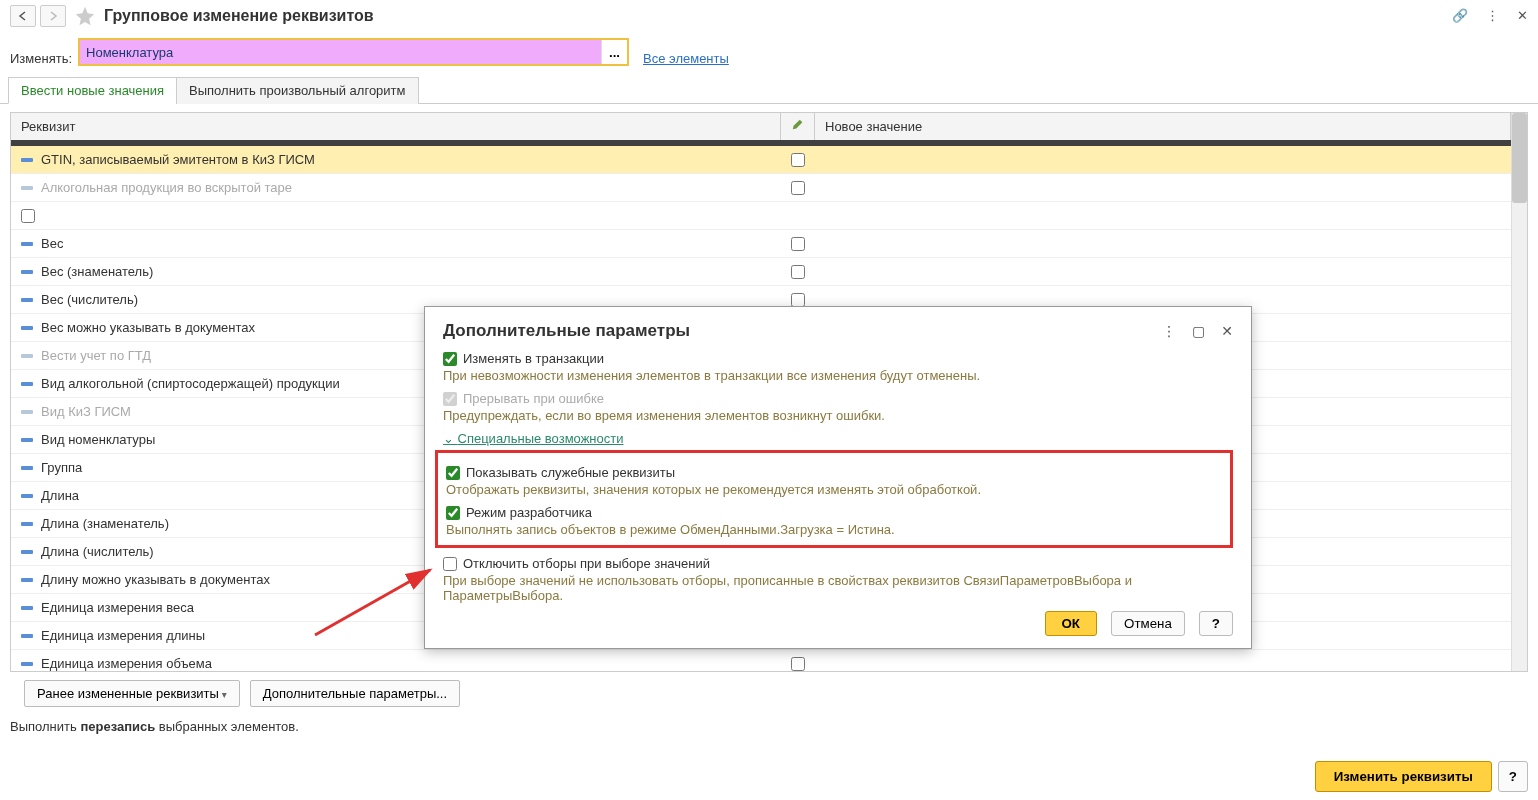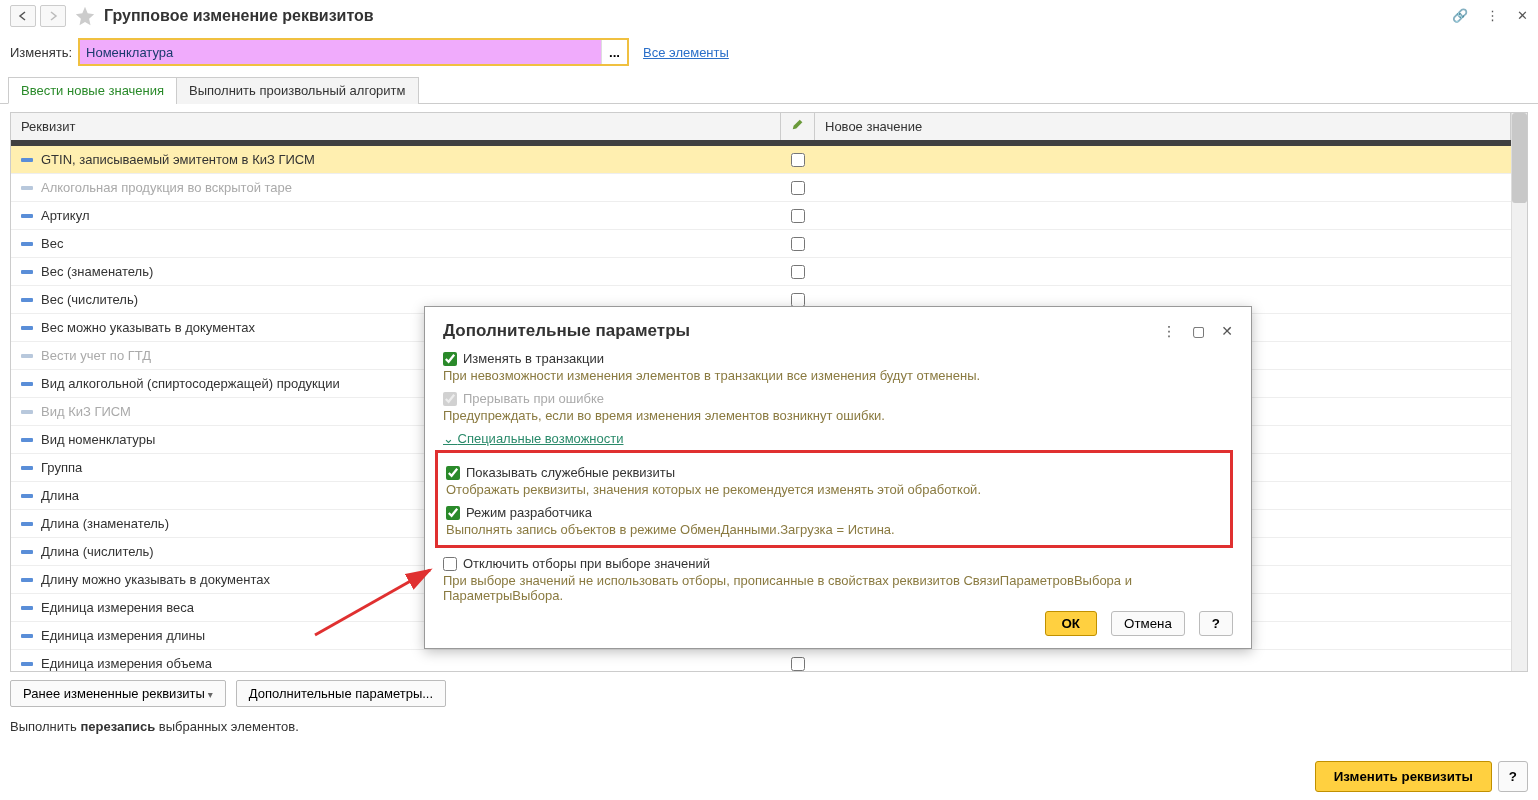--- a/index.html
+++ b/index.html
@@ -5,21 +5,21 @@
   * { box-sizing: border-box; margin: 0; padding: 0; }
   body { font-family: Arial, sans-serif; font-size: 13px; color: #333; background: #fff; width: 1538px; height: 800px; position: relative; overflow: hidden; }
   .header { display: flex; align-items: center; gap: 4px; padding: 5px 10px; }
   .nav-btn { width: 26px; height: 22px; border: 1px solid #ccc; background: #f8f8f8; display: flex; align-items: center; justify-content: center; cursor: pointer; border-radius: 2px; }
   .nav-btn svg { width: 10px; height: 10px; }
   .star-icon { width: 22px; height: 22px; margin: 0 4px; }
   .page-title { font-size: 16px; font-weight: bold; }
   .window-icons { position: absolute; right: 10px; top: 8px; display: flex; gap: 18px; align-items: center; }
   .window-icons span, .window-icons div { cursor: pointer; color: #555; }
 
-  .filter-row { display: flex; align-items: center; gap: 6px; padding: 6px 10px 10px; }
+  .filter-row { display: flex; align-items: flex-end; gap: 6px; padding: 6px 10px 10px; }
   .filter-label { color: #333; }
   .filter-input-wrap { display: flex; border: 2px solid #f0c040; background: #fff; }
   .filter-input { width: 521px; height: 24px; padding: 2px 6px; border: none; outline: none; background: #f0abfc; color: #1a3a6e; font-size: 13px; }
   .filter-more-btn { width: 26px; border: none; border-left: 1px solid #ddd; background: #fff; cursor: pointer; font-weight: bold; }
   .all-elements-link { color: #2a6fc9; text-decoration: underline; cursor: pointer; margin-left: 8px; }
 
   .tabs { display: flex; padding: 0 8px; border-bottom: 1px solid #ccc; }
   .tab { border: 1px solid #ccc; border-bottom: none; padding: 5px 12px; background: #f4f4f4; position: relative; top: 1px; margin-right: -1px; cursor: pointer; }
   .tab.active { background: #fff; border-bottom: 1px solid #fff; color: #2a8a2a; font-weight: 500; }
 
@@ -39,21 +39,21 @@
   .tr { display: flex; border-bottom: 1px solid #eee; height: 28px; align-items: center; }
   .tr.sel { background: #ffefb0; }
   .td-attr { width: 770px; padding: 0 10px; display: flex; align-items: center; gap: 8px; }
   .td-edit { width: 34px; display: flex; justify-content: center; }
   .td-newval { flex: 1; padding: 0 10px; }
   .row-marker { width: 12px; height: 4px; background: #5a8ed8; border-radius: 1px; flex-shrink: 0; }
   .row-marker.faded { background: #b8c8dc; }
   .td-attr span.faded { color: #aaa; }
   input[type=checkbox].rowcb { width: 14px; height: 14px; }
 
-  .bottom-bar { display: flex; gap: 10px; padding: 8px 10px; }
+  .bottom-bar { display: flex; gap: 10px; padding: 8px 24px; }
   .btn { border: 1px solid #bbb; background: #fafafa; padding: 5px 12px; cursor: pointer; border-radius: 2px; font-size: 13px; }
   .dropdown-btn::after { content: " ▾"; font-size: 10px; color: #666; }
 
   .status-line { padding: 4px 10px; }
   .status-line b { font-weight: bold; }
 
   .footer { position: absolute; bottom: 8px; right: 10px; display: flex; gap: 6px; }
   .primary-btn { background: #ffd040; border: 1px solid #c09000; font-weight: bold; padding: 7px 18px; border-radius: 3px; cursor: pointer; }
   .help-btn { border: 1px solid #bbb; padding: 5px 10px; border-radius: 3px; cursor: pointer; background: #fafafa; font-weight: bold; }
 
@@ -143,24 +143,20 @@
           <div class="td-attr">
             <div class="row-marker faded"></div>
             <span class="faded">Алкогольная продукция во вскрытой таре</span>
           </div>
           <div class="td-edit">
             <input type="checkbox" class="rowcb" style="">
           </div>
           <div class="td-newval"></div>
         </div>
         <div class="tr">
-          <div class="td-attr">
-            <div class="row-marker"></div>
-            <span class="">Артикул</span>
-          </div>
           <div class="td-edit">
             <input type="checkbox" class="rowcb" style="">
           </div>
           <div class="td-newval"></div>
         </div>
         <div class="tr">
           <div class="td-attr">
             <div class="row-marker"></div>
             <span class="">Вес</span>
           </div>

